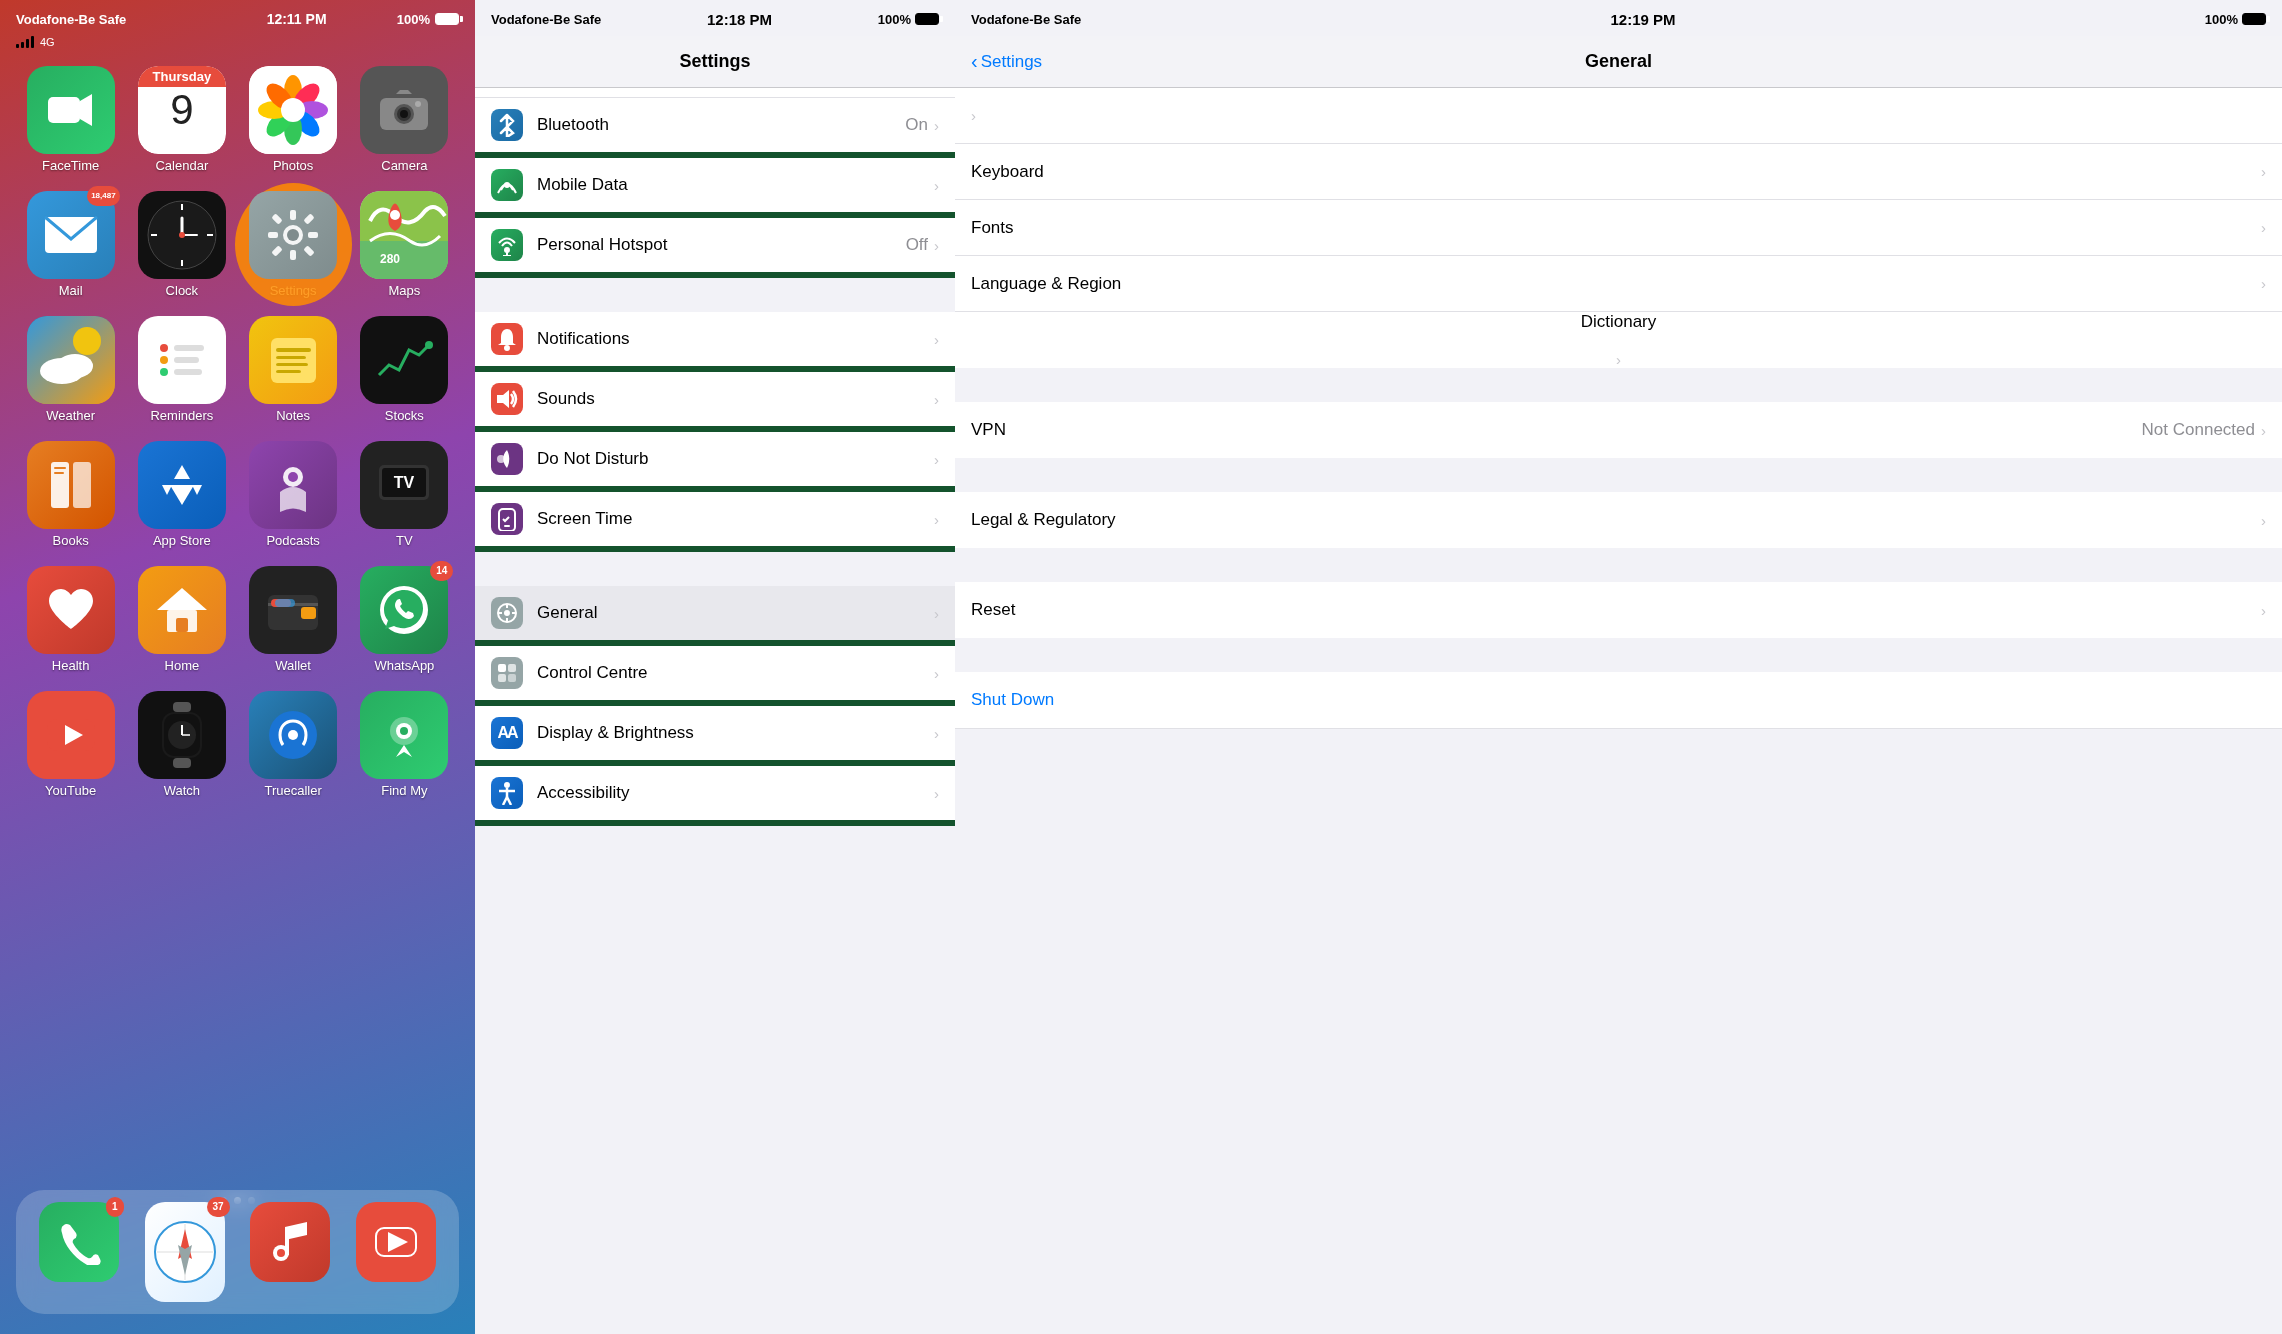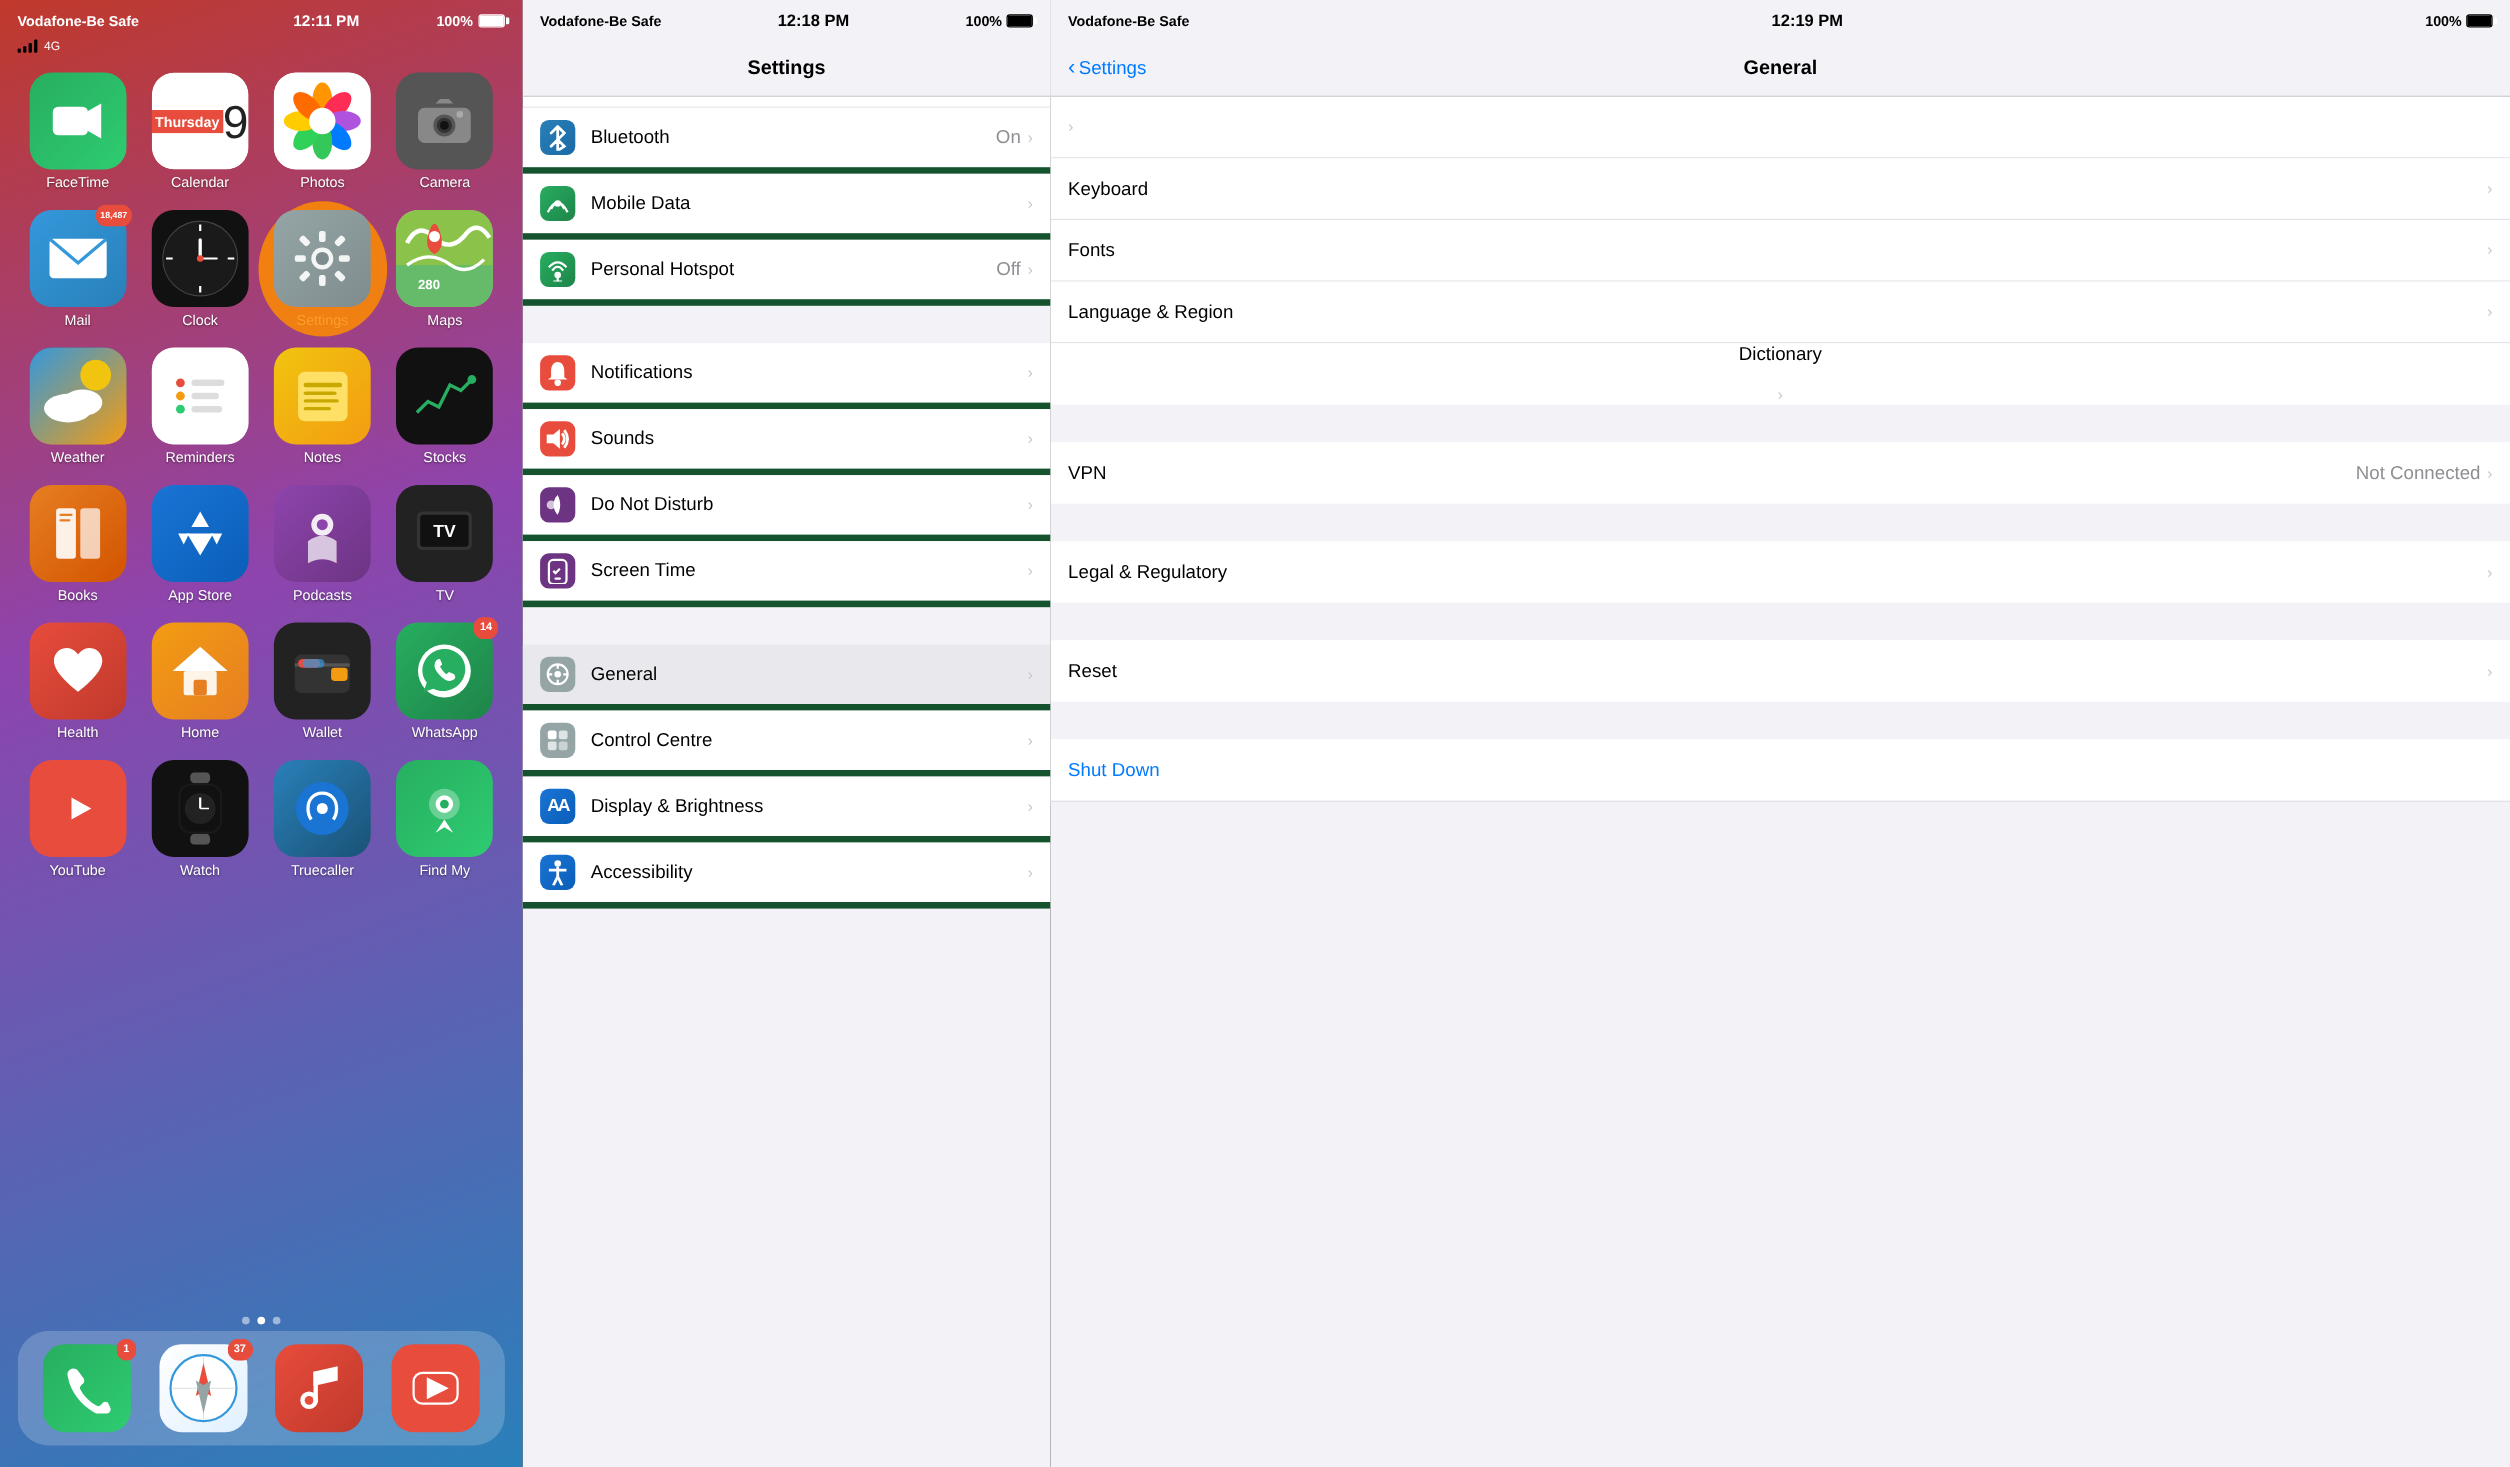--- a/index.html
+++ b/index.html
@@ -133,21 +133,21 @@
     .ic-youtube { background: #e74c3c; }
     .ic-watch { background: #111; }
     .ic-truecaller { background: linear-gradient(135deg, #2980b9, #1a5276); }
 
     
     .calendar-icon-inner {
       width: 100%; height: 100%;
       background: #fff;
       border-radius: 20px;
       display: flex;
-      flex-direction: row;
+      flex-direction: column;
       align-items: center;
       overflow: hidden;
     }
     .calendar-header {
       background: #e74c3c;
       width: 100%;
       text-align: center;
       font-size: 13px;
       font-weight: 600;
       color: #fff;
@@ -759,21 +759,21 @@
     <div class="app-item">
       <div class="app-icon" style="background:linear-gradient(135deg,#27ae60,#2ecc71);width:80px;height:80px;position:relative;">
         <svg width="46" height="46" viewBox="0 0 46 46">
           <path d="M8 6 Q10 4 14 6 L20 14 Q22 18 18 20 Q16 22 17 24 C20 30 26 36 32 39 Q34 40 36 38 Q38 34 42 36 L44 40 Q46 44 42 46 Q36 50 28 44 C18 38 8 26 6 14 Q4 8 8 6Z" fill="white"></path>
         </svg>
         <div class="badge">1</div>
       </div>
     </div>
 
     <div class="app-item">
-      <div class="app-icon" style="background:linear-gradient(135deg,#fff,#e0f0ff);width:80px;height:80px;position:relative;">
+      <div class="app-icon" style="background:linear-gradient(135deg,#fff,#e0f0ff);width:80px;height:100px;position:relative;">
         <svg width="66" height="66" viewBox="0 0 66 66">
           <circle cx="33" cy="33" r="30" fill="white" stroke="#e0e0e0" stroke-width="1"></circle>
           <circle cx="33" cy="33" r="30" fill="none" stroke="#3498db" stroke-width="2"></circle>
           <line x1="33" y1="5" x2="33" y2="61" stroke="#ddd" stroke-width="1"></line>
           <line x1="5" y1="33" x2="61" y2="33" stroke="#ddd" stroke-width="1"></line>
           <polygon points="33,10 40,40 33,36 26,40" fill="#e74c3c"></polygon>
           <polygon points="33,56 26,26 33,30 40,26" fill="#95a5a6"></polygon>
         </svg>
         <div class="badge">37</div>
       </div>

